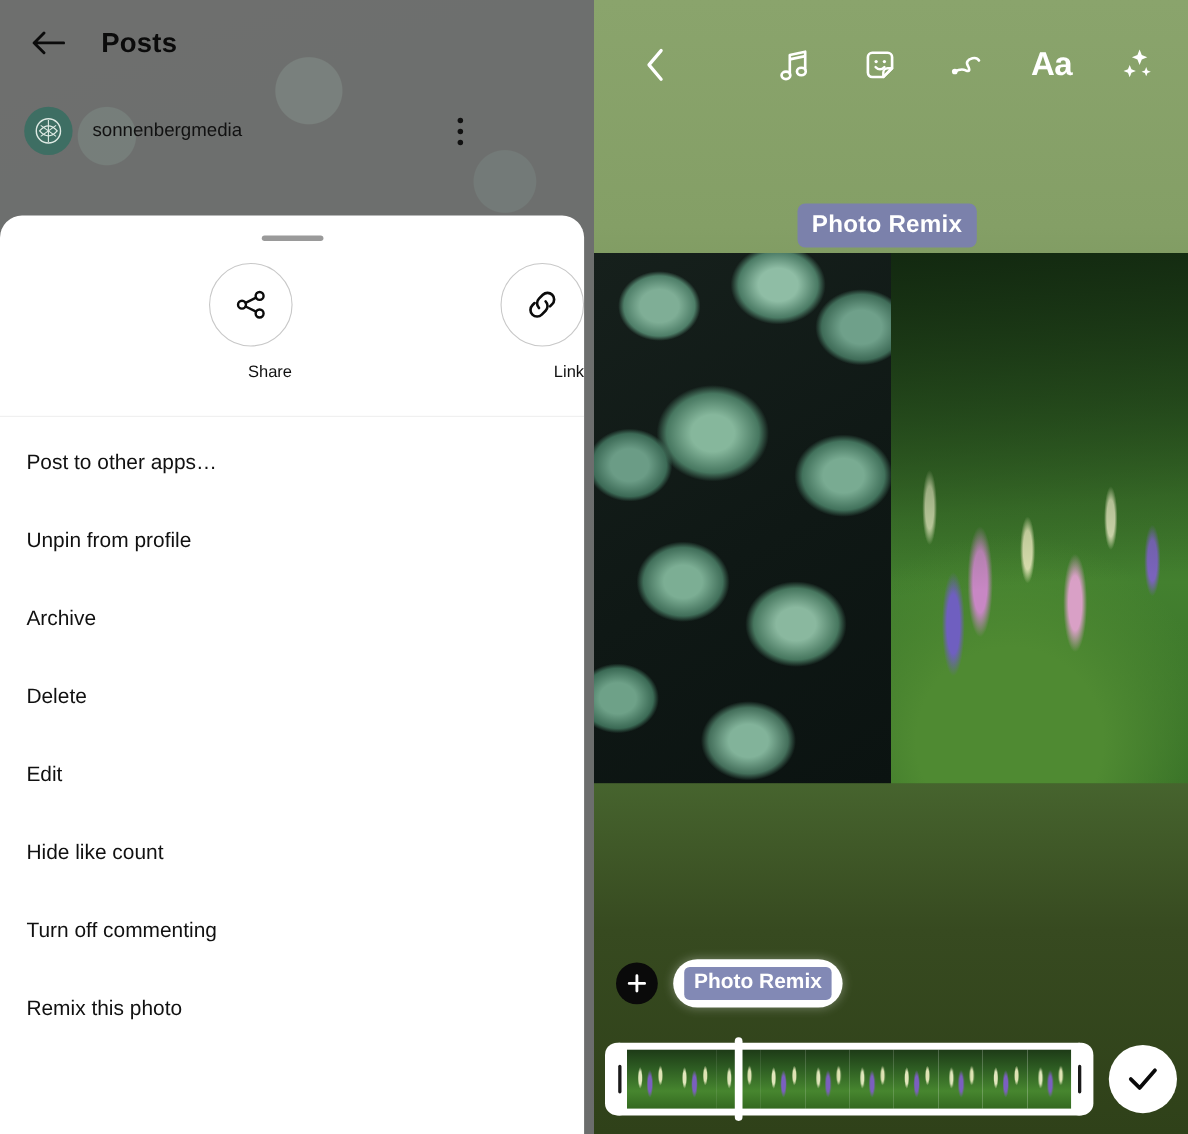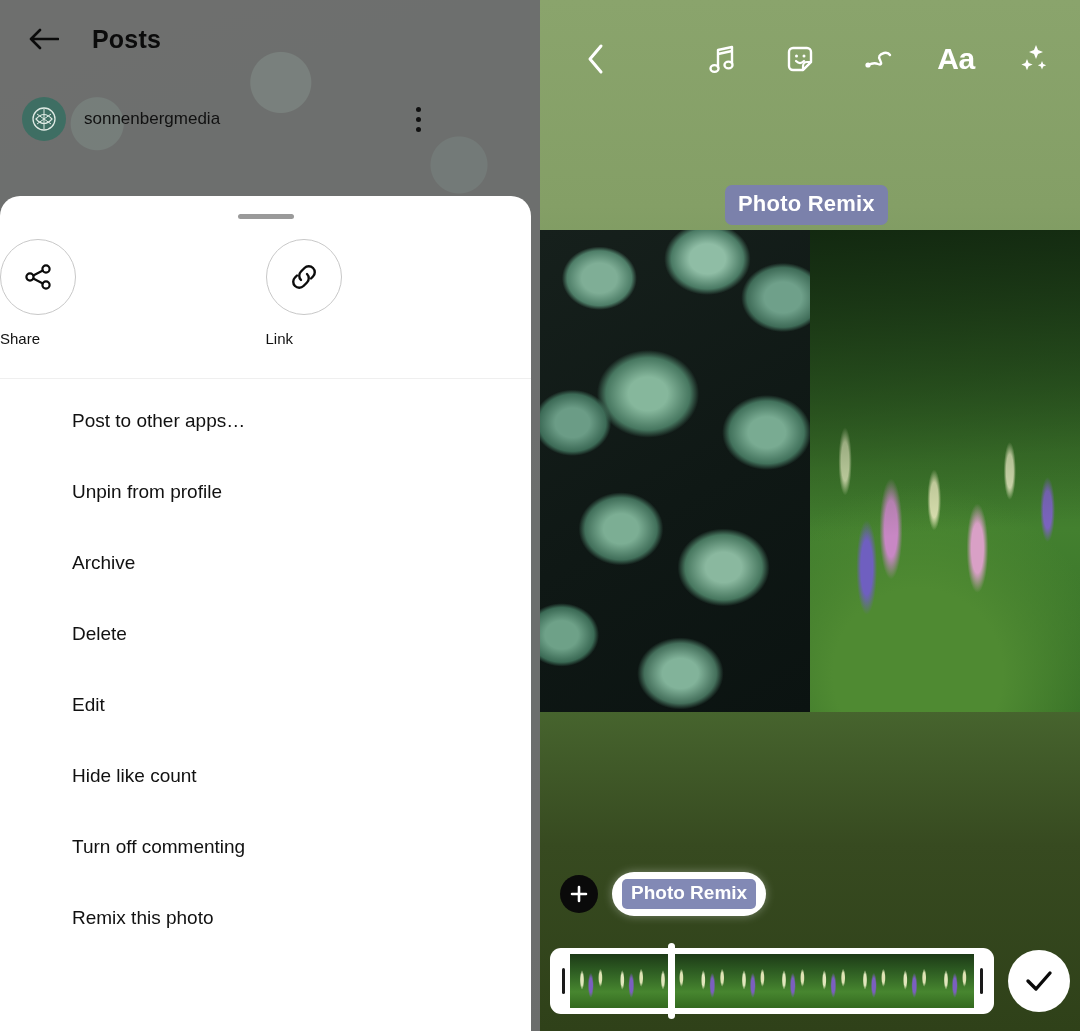--- a/index.html
+++ b/index.html
@@ -37,25 +37,25 @@
   .dots { width:28px; height:40px; display:flex; flex-direction:column; align-items:center; justify-content:center; gap:5px; }
   .dots i { width:5px; height:5px; border-radius:50%; background:#111; display:block; }
 
   
   .sheet {
     position:absolute; left:0; bottom:0; width:531px; height:835px;
     background:#fff; border-radius:20px 20px 0 0; overflow:hidden;
   }
   .grabber { width:56px; height:5px; border-radius:3px; background:#9a9a9a; margin:18px auto 0; }
   .quickrow { display:flex; margin-top:20px; }
-  .quick { width:50%; display:flex; flex-direction:column; align-items:flex-start; }
+  .quick { width:50%; display:flex; flex-direction:column; align-items:flex-end; }
   .quick-circle { width:76px; height:76px; border-radius:50%; border:1.4px solid #c8c8c8; display:flex; align-items:center; justify-content:center; }
   .quick-label { margin-top:15px; font-size:15px; color:#111; }
   .divider { height:1px; background:#efefef; margin-top:31px; }
-  .menu { padding-top:6px;padding-left:48px; }
+  .menu { padding-top:6px; }
   .menu-item { height:71px; display:flex; align-items:center; padding-left:24px; font-size:19px; color:#111; }
 
   
   .right-panel { position:relative; width:540px; height:1031px; overflow:hidden;
     background:linear-gradient(180deg,#8aa46c 0%,#849f66 20%,#6b8b52 42%,#4a6a31 66%,#374a20 82%,#2f4119 100%); }
 
   .rtoolbar { position:absolute; left:0; top:26px; width:540px; height:66px; display:flex; align-items:center; }
   .tb-back { width:56px; margin-left:28px; display:flex; align-items:center; justify-content:center; }
   .tb-right { margin-left:auto; display:flex; gap:34px; padding-right:24px; }
   .tb-icon { width:44px; height:44px; display:flex; align-items:center; justify-content:center; }

